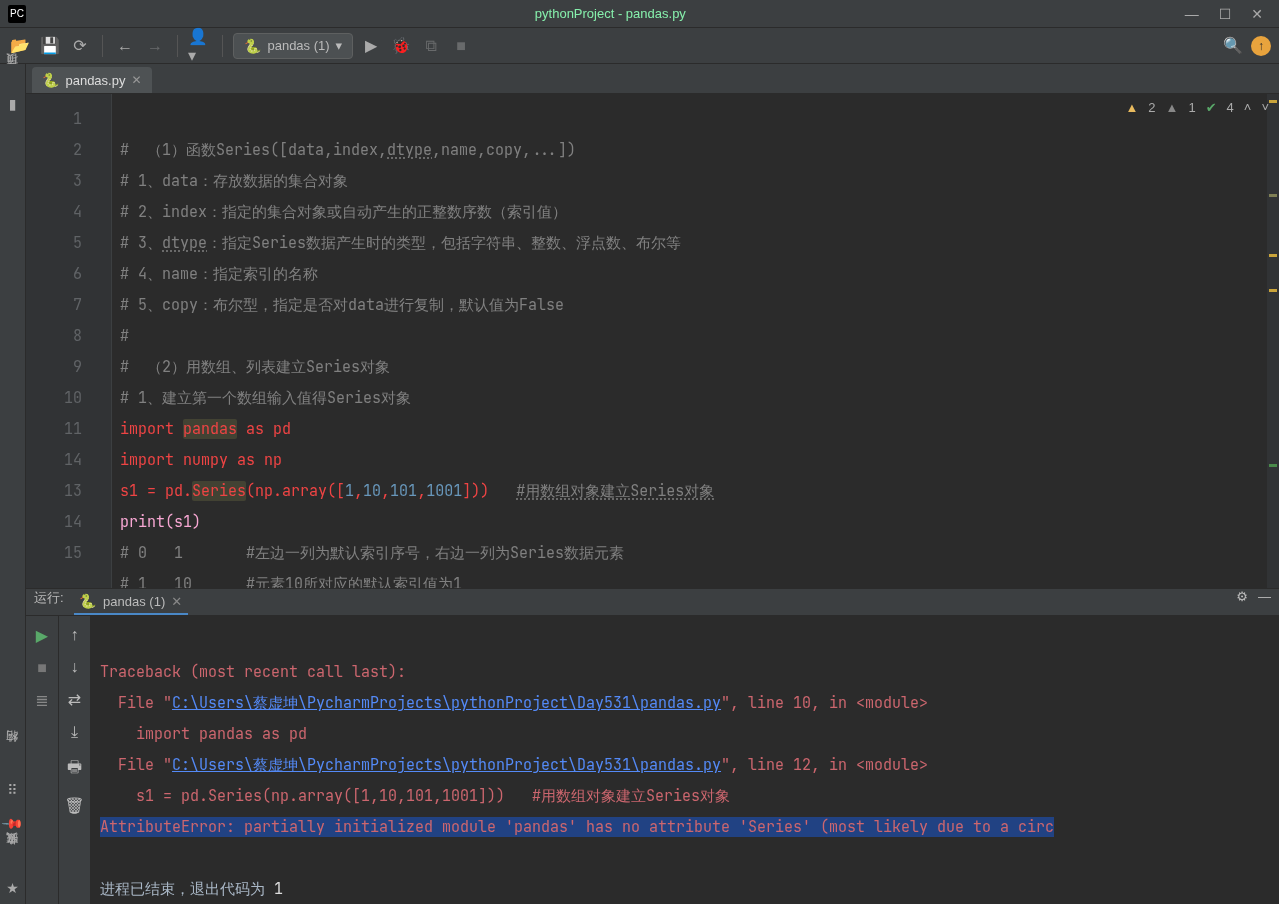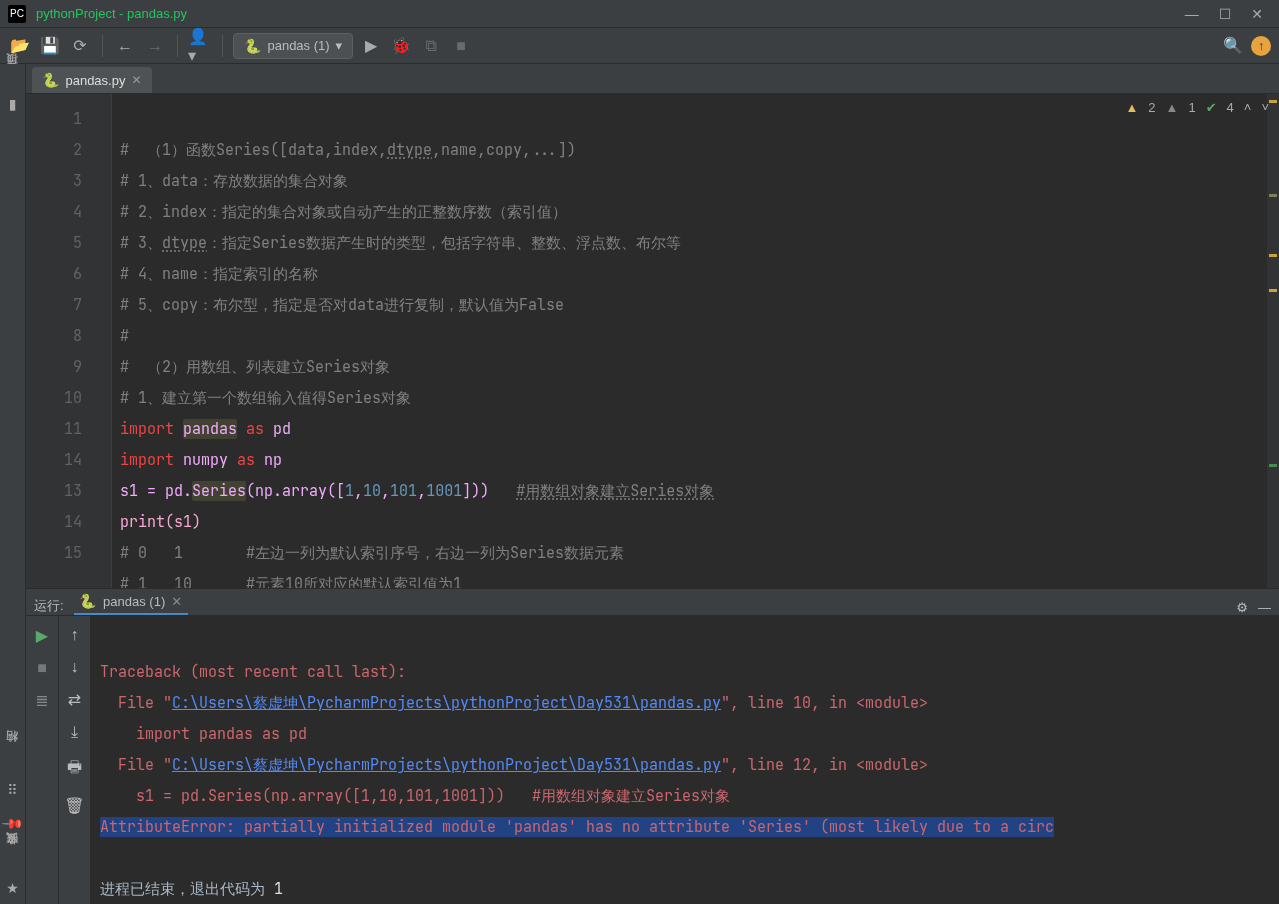--- a/index.html
+++ b/index.html
@@ -1,21 +1,21 @@
 <!DOCTYPE html>
 <html><head>
 <meta charset="utf-8">
 <style>
 * { margin:0; padding:0; box-sizing:border-box; }
 body { font-family:"Segoe UI","Microsoft YaHei",sans-serif; font-size:13px; background:#3c3f41; color:#bbb; width:1279px; height:904px; overflow:hidden; position:relative; }
 .titlebar { height:28px; background:#3c3f41; display:flex; align-items:center; padding:12px 8px; border-bottom:1px solid #2b2b2b; }
 .titlebar .app-icon { width:18px; height:18px; background:#000; display:flex; align-items:center; justify-content:center; font-size:10px; color:#fff; border-radius:2px; margin-right:10px; }
 .menubar { display:flex; gap:2px; }
 .menubar span { padding:2px 6px; cursor:pointer; color:#bbb; }
-.window-title { flex:1; text-align:left; color:#22c55e; }
+.window-title { flex:1; text-align:center; color:#86efac; }
 .win-controls { display:flex; gap:20px; font-size:14px; color:#aaa; padding-right:8px;}
 .toolbar { height:36px; background:#3c3f41; display:flex; align-items:center; padding:0 8px; gap:6px; border-bottom:1px solid #2b2b2b; }
 .toolbar .icon-btn { width:24px; height:24px; display:flex; align-items:center; justify-content:center; color:#aaa; cursor:pointer; font-size:16px; }
 .toolbar .sep { width:1px; height:22px; background:#555; margin:0 4px; }
 .run-config { display:flex; align-items:center; gap:6px; background:#4c5052; border:1px solid #5e6060; border-radius:4px; padding:2px 10px; height:26px; }
 .py-icon { color:#4b8bbe; font-size:14px; }
 .toolbar .spacer { flex:1; }
 .run-btn { color:#59a869; }
 .debug-btn { color:#e8a33d; }
 .updates-badge { width:20px; height:20px; border-radius:50%; background:#e8a33d; color:#2b2b2b; display:flex; align-items:center; justify-content:center; font-size:12px;}
@@ -30,31 +30,31 @@
 .file-tab { display:flex; align-items:center; gap:6px; background:#4e5254; padding:5px 10px 5px 10px; border-top-left-radius:4px; border-top-right-radius:4px; font-size:13px; color:#ddd; }
 .file-tab .close { color:#999; font-size:12px; }
 .editor-body { flex:1; display:flex; background:#2b2b2b; overflow:hidden; position:relative;}
 .gutter { width:68px; background:#313335; color:#606366; font-family:"JetBrains Mono",Consolas,monospace; font-size:15px; text-align:right; padding:10px 12px 0 0; line-height:31px; }
 .code-area { flex:1; padding:10px 0 0 8px; font-family:"JetBrains Mono",Consolas,monospace; font-size:15px; line-height:31px; position:relative; white-space:pre; overflow:hidden;}
 .fold-col{ width:18px; background:#313335; border-right:1px solid #3c3f41;}
 .cm { color:#808080; }
 .kw { color:#ef4444; }
 .num { color:#6897bb; }
 .fn { color:#f9a8d4; }
-.id { color:#f0abfc; }
+.id { color:#ef4444; }
 .ul-ref{ text-decoration:underline dotted #808080; text-underline-offset:3px;}
 .inspections { position:absolute; top:6px; right:10px; display:flex; align-items:center; gap:10px; font-size:13px; color:#aaa; z-index:2;}
 .insp-warn { color:#e8ba5e;}
 .insp-weak { color:#888;}
 .insp-ok { color:#59a869;}
 .scroll-markers { position:absolute; right:0; top:0; width:12px; height:100%; background:#313335;}
 .scroll-markers .mark { position:absolute; right:2px; width:8px; height:3px;}
 .mark.warn{ background:#c9a43b;} .mark.weak{ background:#7f7f55;} .mark.ok{background:#4a8a4a;}
 .run-pane { height:316px; border-top:1px solid #2b2b2b; display:flex; flex-direction:column; }
-.run-header { height:30px; background:#3c3f41; display:flex; align-items:flex-end; padding:0 8px; gap:10px; border-bottom:1px solid #2b2b2b;}
+.run-header { height:30px; background:#3c3f41; display:flex; align-items:flex-start; padding:0 8px; gap:10px; border-bottom:1px solid #2b2b2b;}
 .run-header .label { color:#bbb; font-size:13px;}
 .run-tab { display:flex; align-items:center; gap:6px; padding:4px 6px; border-bottom:2px solid #4a88c7;}
 .run-header .spacer { flex:1;}
 .run-body { flex:1; display:flex; background:#2b2b2b; }
 .run-gutter { width:32px; background:#3c3f41; display:flex; flex-direction:column; align-items:center; padding:10px 0; gap:14px; font-size:16px; }
 .run-gutter2 { width:32px; background:#3c3f41; display:flex; flex-direction:column; align-items:center; padding:10px 0; gap:14px; font-size:16px; border-left:1px solid #2b2b2b;}
 .console { flex:1; padding:10px 0 0 10px; font-family:"JetBrains Mono",Consolas,monospace; font-size:15px; line-height:31px; white-space:pre; overflow:hidden;}
 .err { color:#cc666e; }
 .err-link { color:#548af7; text-decoration:underline; }
 .err-sel { background:#214283; color:#cc666e; }

